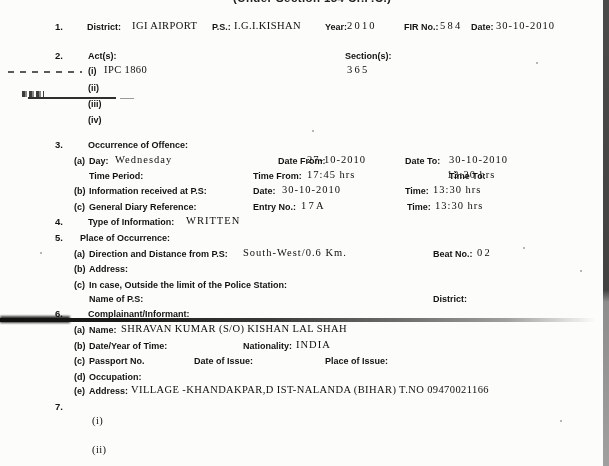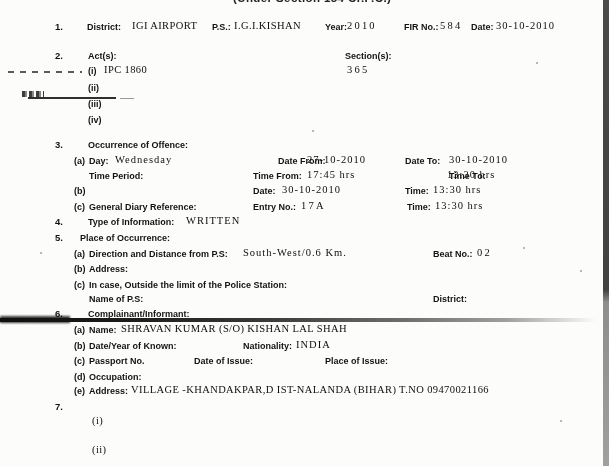--- a/index.html
+++ b/index.html
@@ -91,20 +91,21 @@
   </div>
   <div class="row" style="top:169px;">
     <span class="ps lbl" style="left:89px;">Time Period:</span>
     <span class="ps lbl" style="left:253px;">Time From:</span>
     <span class="ps val sp1" style="left:307px;">17:45 hrs</span>
     <span class="ps lbl" style="left:405px;margin-left:44px;">Time To:</span>
     <span class="ps val sp1" style="left:447px;">13:30 hrs</span>
   </div>
   <div class="row" style="top:184px;">
     <span class="ps lbl" style="left:74px;">(b)</span>
+    <span class="ps lbl" style="left:89px;">Information received at P.S:</span>
     <span class="ps lbl" style="left:253px;">Date:</span>
     <span class="ps val sp1" style="left:282px;">30-10-2010</span>
     <span class="ps lbl" style="left:405px;">Time:</span>
     <span class="ps val sp1" style="left:433px;">13:30 hrs</span>
   </div>
   <div class="row" style="top:200px;">
     <span class="ps lbl" style="left:74px;">(c)</span>
     <span class="ps lbl" style="left:89px;">General Diary Reference:</span>
     <span class="ps lbl" style="left:253px;">Entry No.:</span>
     <span class="ps val sp" style="left:301px;">17A</span>
@@ -146,21 +147,21 @@
     <span class="ps num" style="left:55px;">6.</span>
     <span class="ps lbl u" style="left:88px;">Complainant/Informant:</span>
   </div>
   <div class="row" style="top:323px;">
     <span class="ps lbl" style="left:74px;">(a)</span>
     <span class="ps lbl" style="left:89px;">Name:</span>
     <span class="ps val" style="left:121px;">SHRAVAN KUMAR (S/O) KISHAN LAL SHAH</span>
   </div>
   <div class="row" style="top:339px;">
     <span class="ps lbl" style="left:74px;">(b)</span>
-    <span class="ps lbl" style="left:89px;">Date/Year of Known:</span>
+    <span class="ps lbl" style="left:89px;">Date/Year of Time:</span>
     <span class="ps lbl" style="left:243px;">Nationality:</span>
     <span class="ps val sp1" style="left:296px;">INDIA</span>
   </div>
   <div class="row" style="top:354px;">
     <span class="ps lbl" style="left:74px;">(c)</span>
     <span class="ps lbl" style="left:89px;">Passport No.</span>
     <span class="ps lbl" style="left:194px;">Date of Issue:</span>
     <span class="ps lbl" style="left:325px;">Place of Issue:</span>
   </div>
   <div class="row" style="top:370px;">

